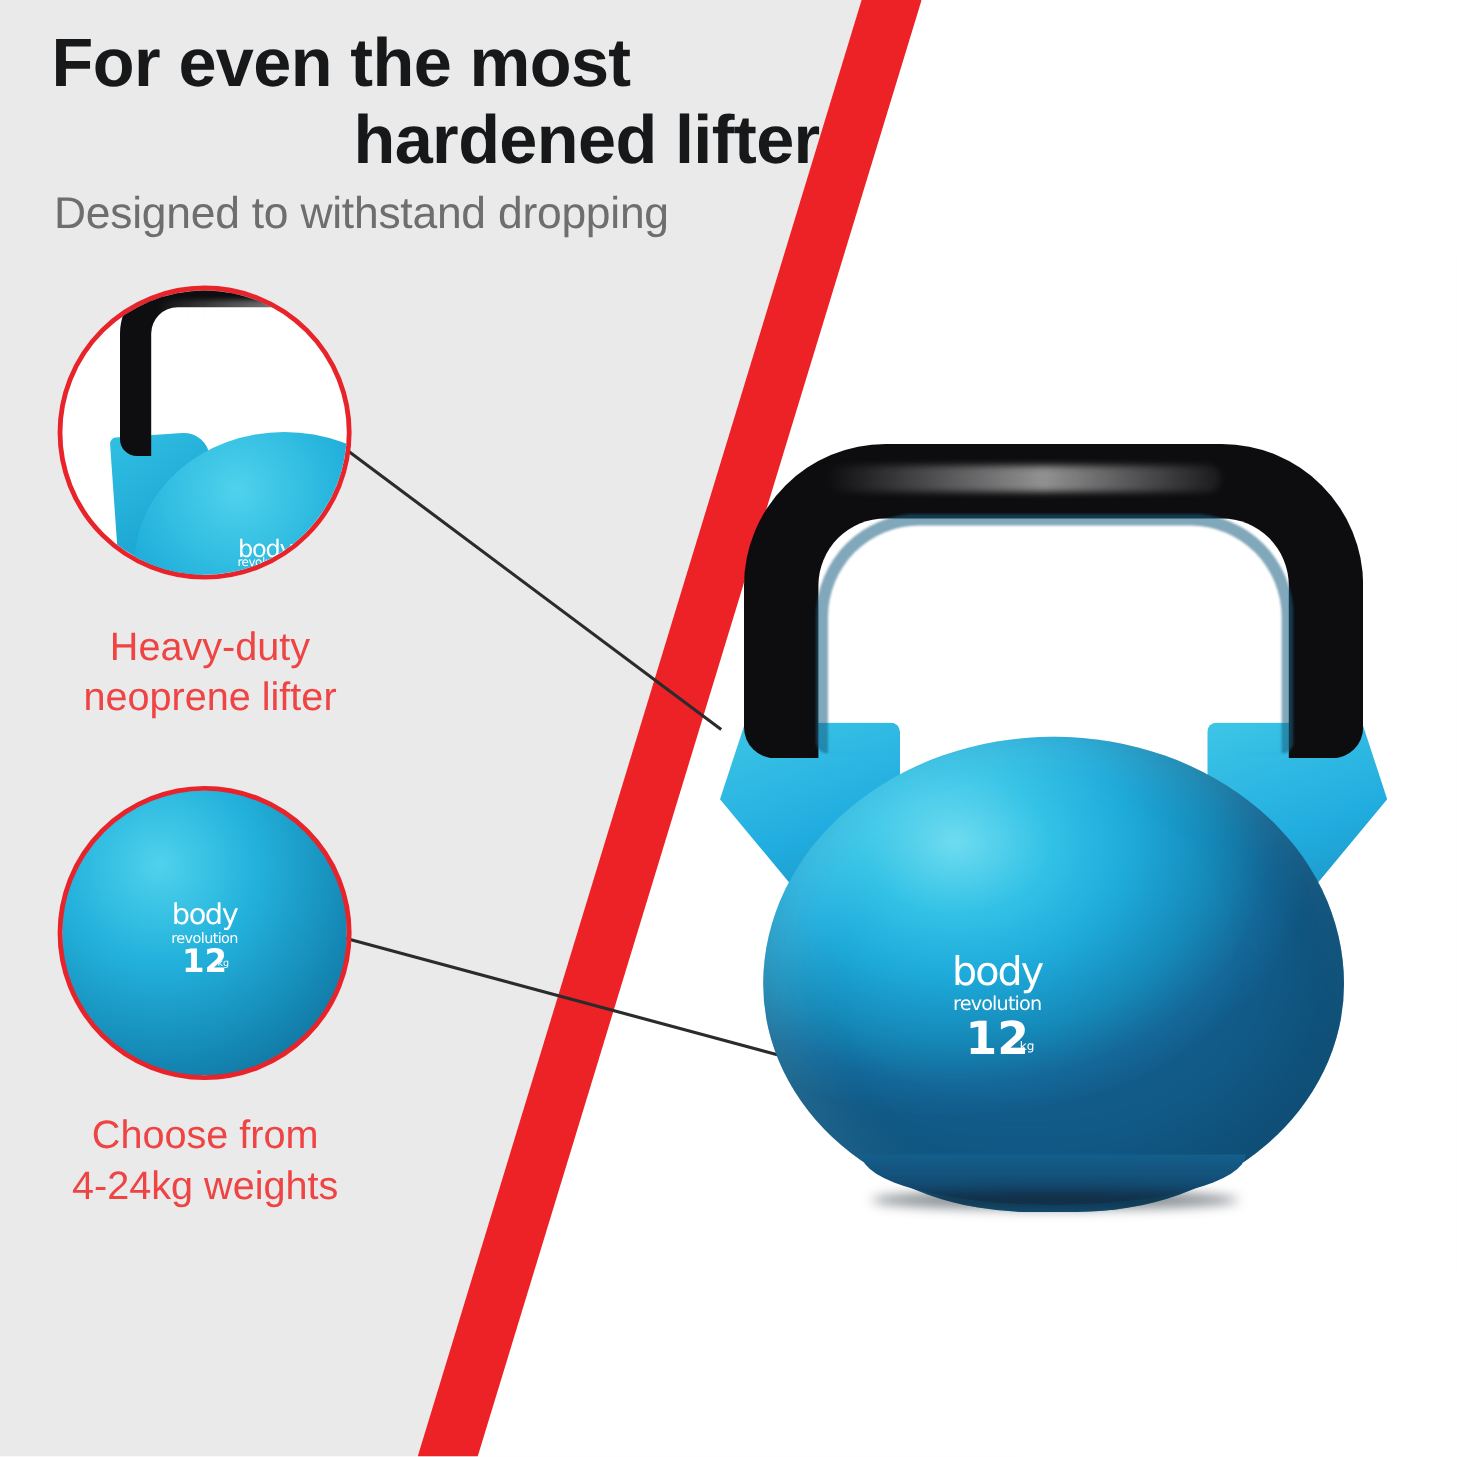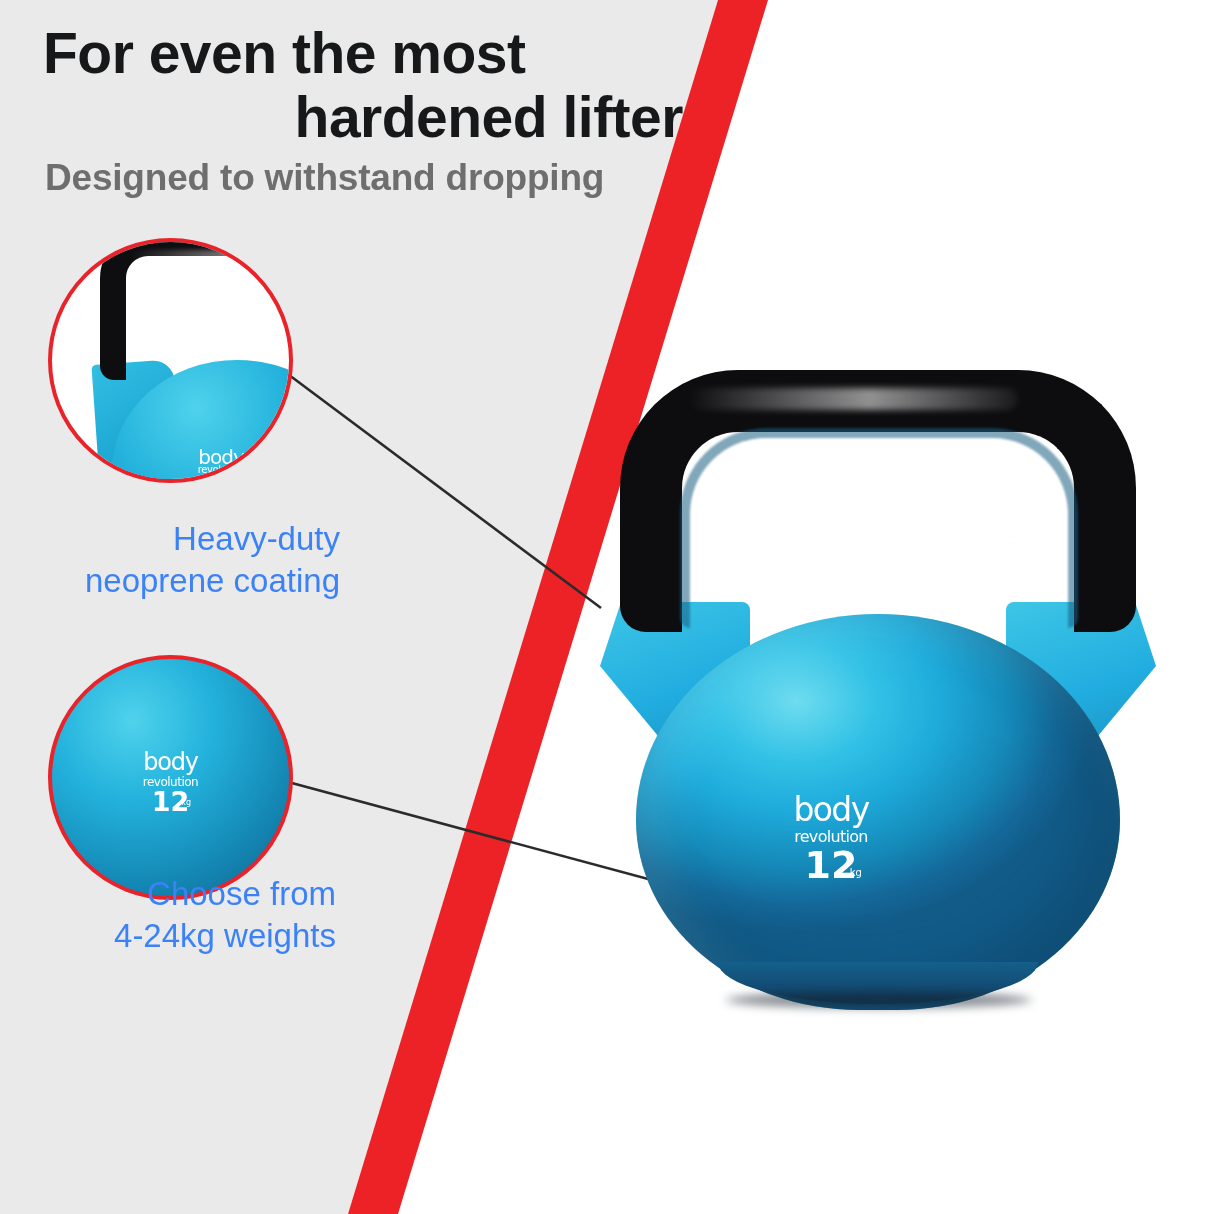--- a/index.html
+++ b/index.html
@@ -46,37 +46,37 @@
     font-weight: 700;
     color: #16181a;
     letter-spacing: -0.5px;
   }
   .headline .l2 { display: block; text-align: right; }
   .subhead {
     position: absolute;
     left: 45px;
     top: 157px;
     font-size: 37px;
-    font-weight: 700;
+    font-weight: 400;
     color: #6e6e6e;
     letter-spacing: -0.2px;
   }
 
   
   .caption {
     position: absolute;
     width: 330px;
-    text-align: right;
+    text-align: center;
     font-size: 33px;
     line-height: 1.28;
-    color: #3b82f6;
+    color: #ef4444;
   }
   .caption .l2 { display: block; }
   #caption-1 { left: 10px; top: 518px; }
-  #caption-2 { left: 6px; top: 873px; }
+  #caption-2 { left: 6px; top: 925px; }
 
   
   .leaders {
     position: absolute;
     inset: 0;
     pointer-events: none;
   }
 
   
   .magnifier {
@@ -320,21 +320,21 @@
       <div class="logo-ring"></div>
       <div class="logo-txt" style="top:20%;font-size:24px;letter-spacing:-1.2px;">body</div>
       <div class="logo-txt" style="top:48%;font-size:12px;letter-spacing:-0.5px;">revolution</div>
       <div class="logo-txt" style="top:62%;font-size:27px;font-weight:700;">12</div>
       <div class="logo-txt" style="top:74%;left:62%;right:auto;font-size:8px;">kg</div>
     </div>
   </div>
 
   <div class="caption" id="caption-1">
     <span>Heavy-duty</span>
-    <span class="l2">neoprene coating</span>
+    <span class="l2">neoprene lifter</span>
   </div>
   <div class="caption" id="caption-2">
     <span>Choose from</span>
     <span class="l2">4-24kg weights</span>
   </div>
 
   <div id="kettlebell">
     <div class="kb-horn left"></div>
     <div class="kb-horn right"></div>
 

